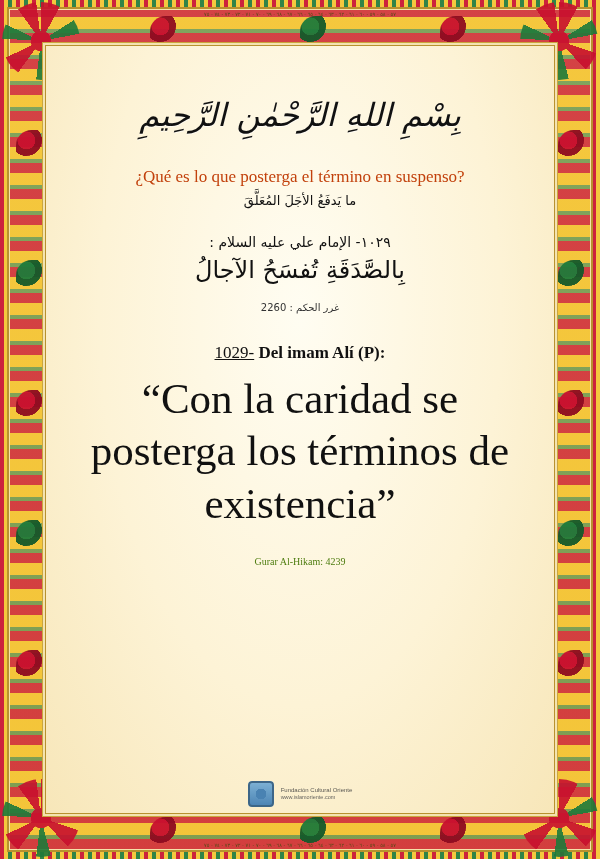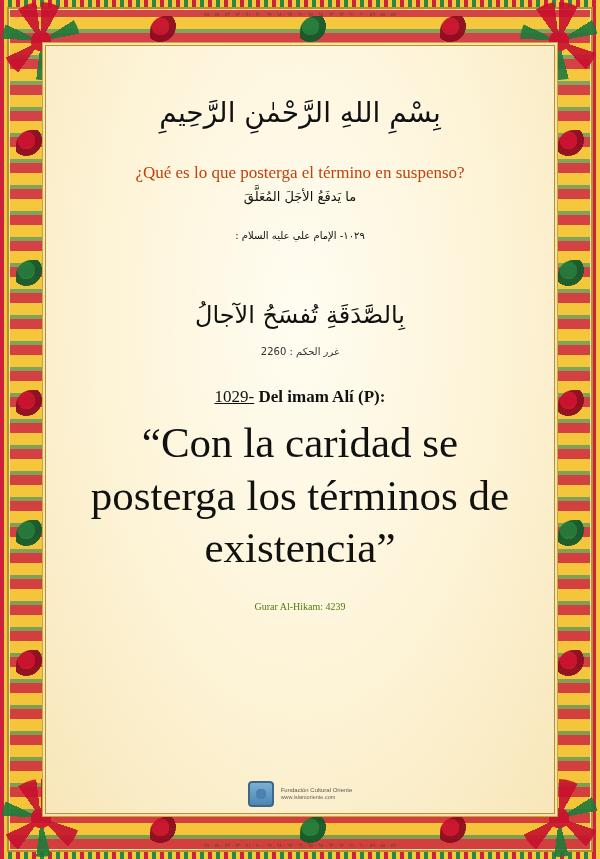--- a/index.html
+++ b/index.html
@@ -102,57 +102,57 @@
     display: flex;
     flex-direction: column;
     align-items: center;
     text-align: center;
     padding-top: 46px;
     box-sizing: border-box;
   }
 
   .basmala {
     font-family: "DejaVu Sans", sans-serif;
-    font-size: 28px;
+    font-size: 32px;
     color: #111;
     direction: rtl;
     line-height: 1.1;
     margin-bottom: 34px;
     text-shadow: 0 1px 0 rgba(255,255,255,0.6);
+    font-style: italic;
   }
 
   .question-es {
     font-size: 17px;
     color: #c2410c;
     font-style: normal;
     margin-bottom: 6px;
   }
   .question-ar {
     font-family: "DejaVu Sans", sans-serif;
     font-size: 13px;
     color: #111;
     direction: rtl;
     margin-bottom: 26px;
   }
 
   .attrib-ar {
     font-family: "DejaVu Sans", sans-serif;
-    font-size: 10px;
-    color: #111;
-    direction: rtl;
-    margin-bottom: 16px;
+    font-size: 14px;
+    color: #111;
+    direction: rtl;
+    margin-bottom: 4px;
   }
   .hadith-ar {
     font-family: "DejaVu Sans", sans-serif;
     font-size: 24px;
     color: #111;
     direction: rtl;
     margin-bottom: 14px;
     line-height: 1.4;
-    margin-top: 42px;
   }
   .source-ar {
     font-family: "DejaVu Sans", sans-serif;
     font-size: 10px;
     color: #333;
     direction: rtl;
     margin-bottom: 30px;
   }
 
   .attrib-es {

